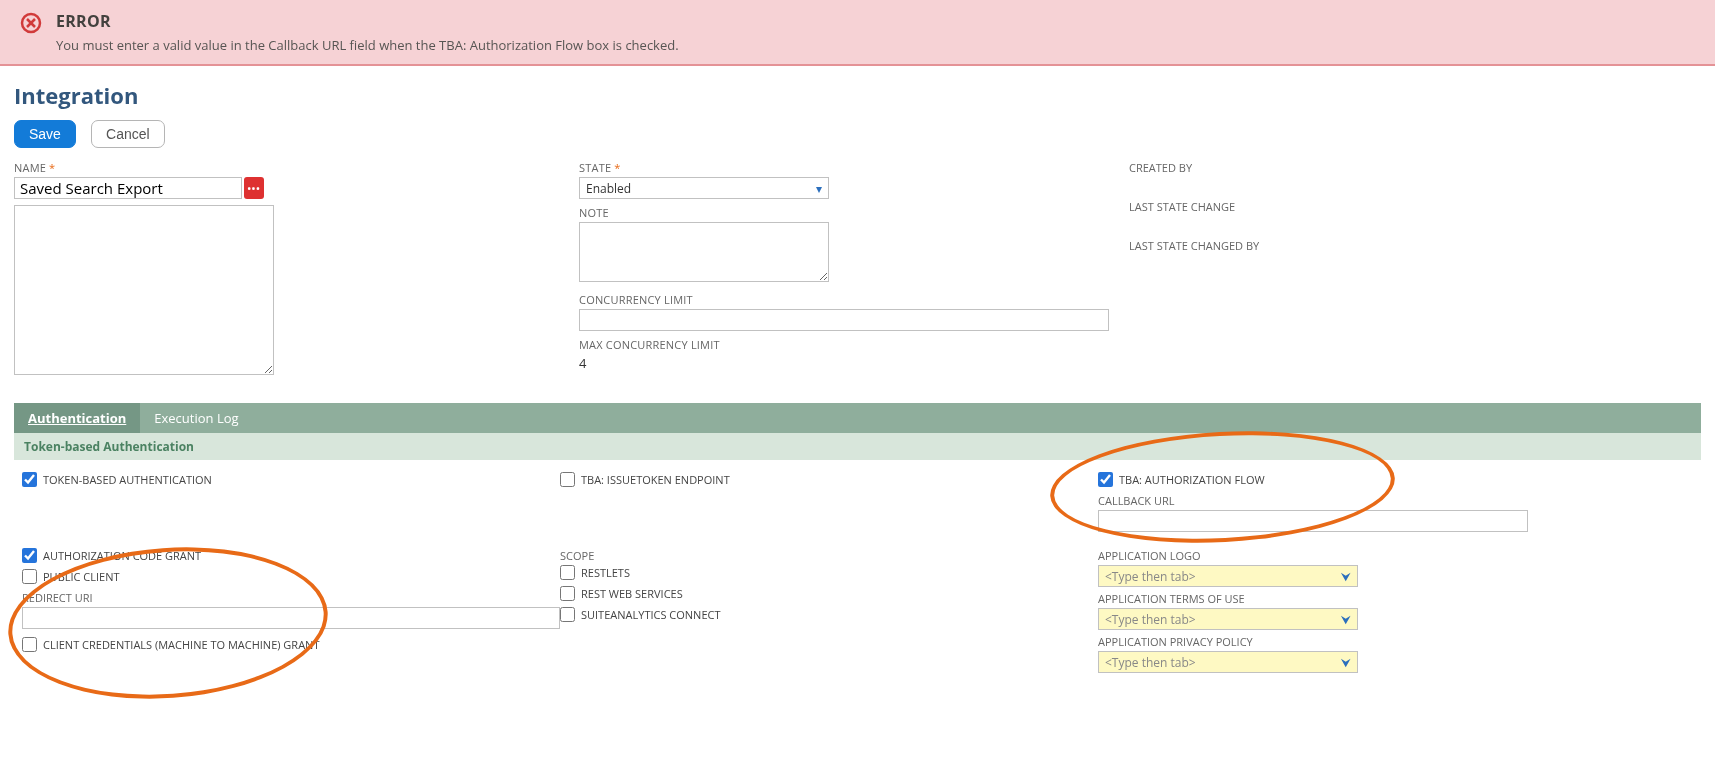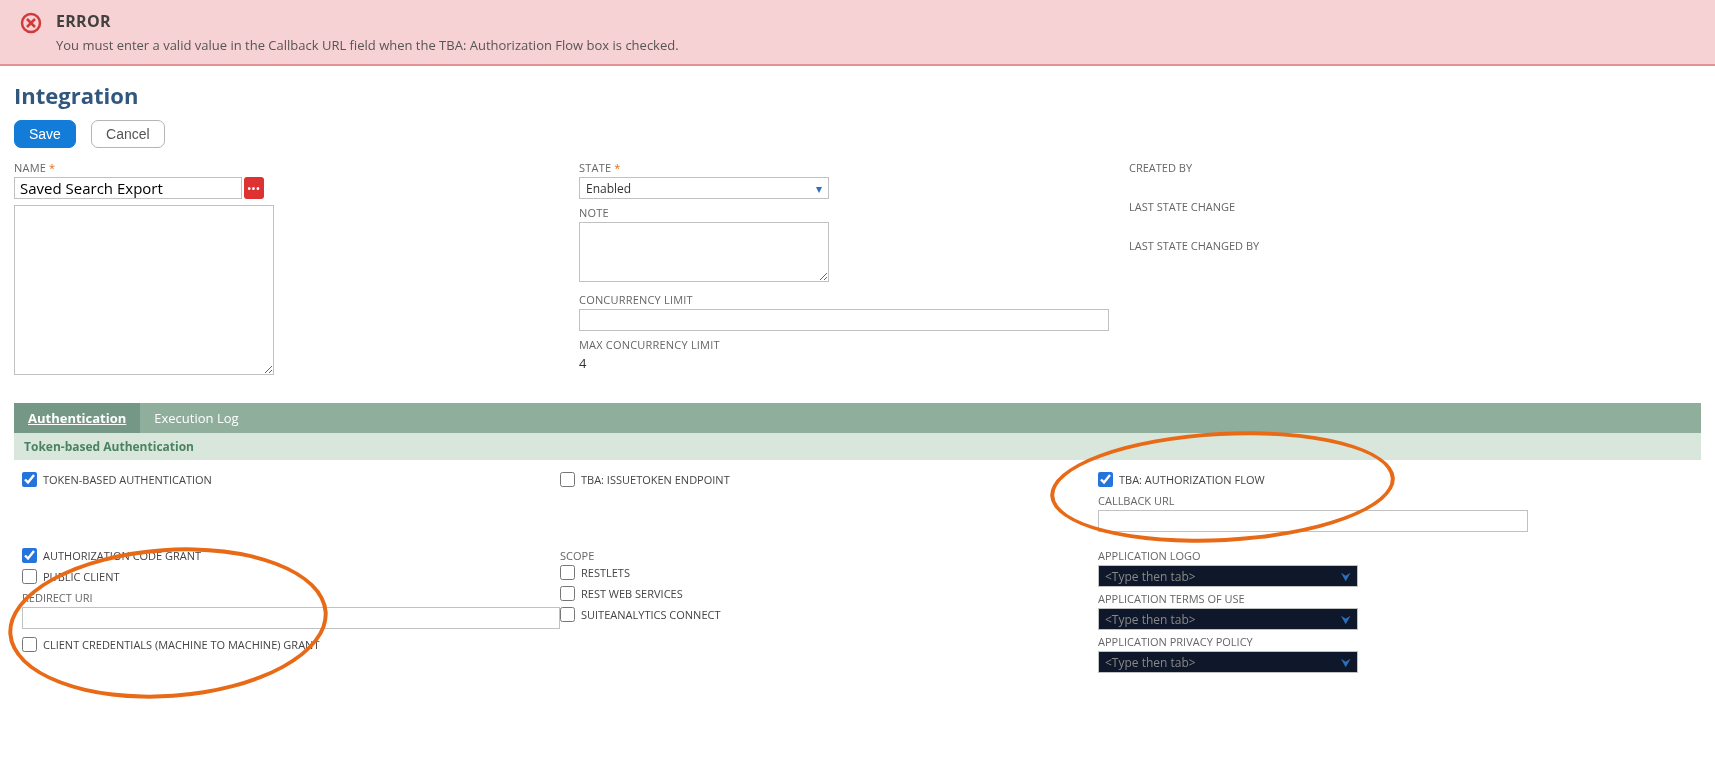--- a/index.html
+++ b/index.html
@@ -63,21 +63,21 @@
   .sc{flex:0 0 auto}
   .sc1{width:538px}
   .sc2{width:538px}
   .sc3{width:430px}
   .chk-row{display:flex;align-items:center;margin-bottom:6px}
   input[type=checkbox]{width:15px;height:15px;margin:0 6px 0 0;accent-color:var(--blue);cursor:pointer}
   .chk-lbl{font-size:11px;color:#444}
   .small-lbl{font-size:11px;color:var(--gray-label);margin:4px 0 2px 0}
   .cb-url,.redir{width:260px}
   
-  .dd{width:260px;height:22px;border:1px solid var(--border);display:flex;align-items:center;justify-content:space-between;padding:0 6px;background:#0f172a;cursor:pointer;color:#888}
+  .dd{width:260px;height:22px;border:1px solid var(--border);display:flex;align-items:center;justify-content:space-between;padding:0 6px;background:#fef9c3;cursor:pointer;color:#888}
   .dd .dd-caret{color:#2b6fbd;font-size:12px}
   
   .circ{position:absolute;border:4px solid var(--orange);border-radius:50%;pointer-events:none}
   .circ1{left:1050px;top:432px;width:345px;height:110px;transform:rotate(-3deg)}
   .circ2{left:8px;top:548px;width:320px;height:150px;transform:rotate(-4deg)}
 </style>
 </head>
 <body>
 
 <div class="err">

